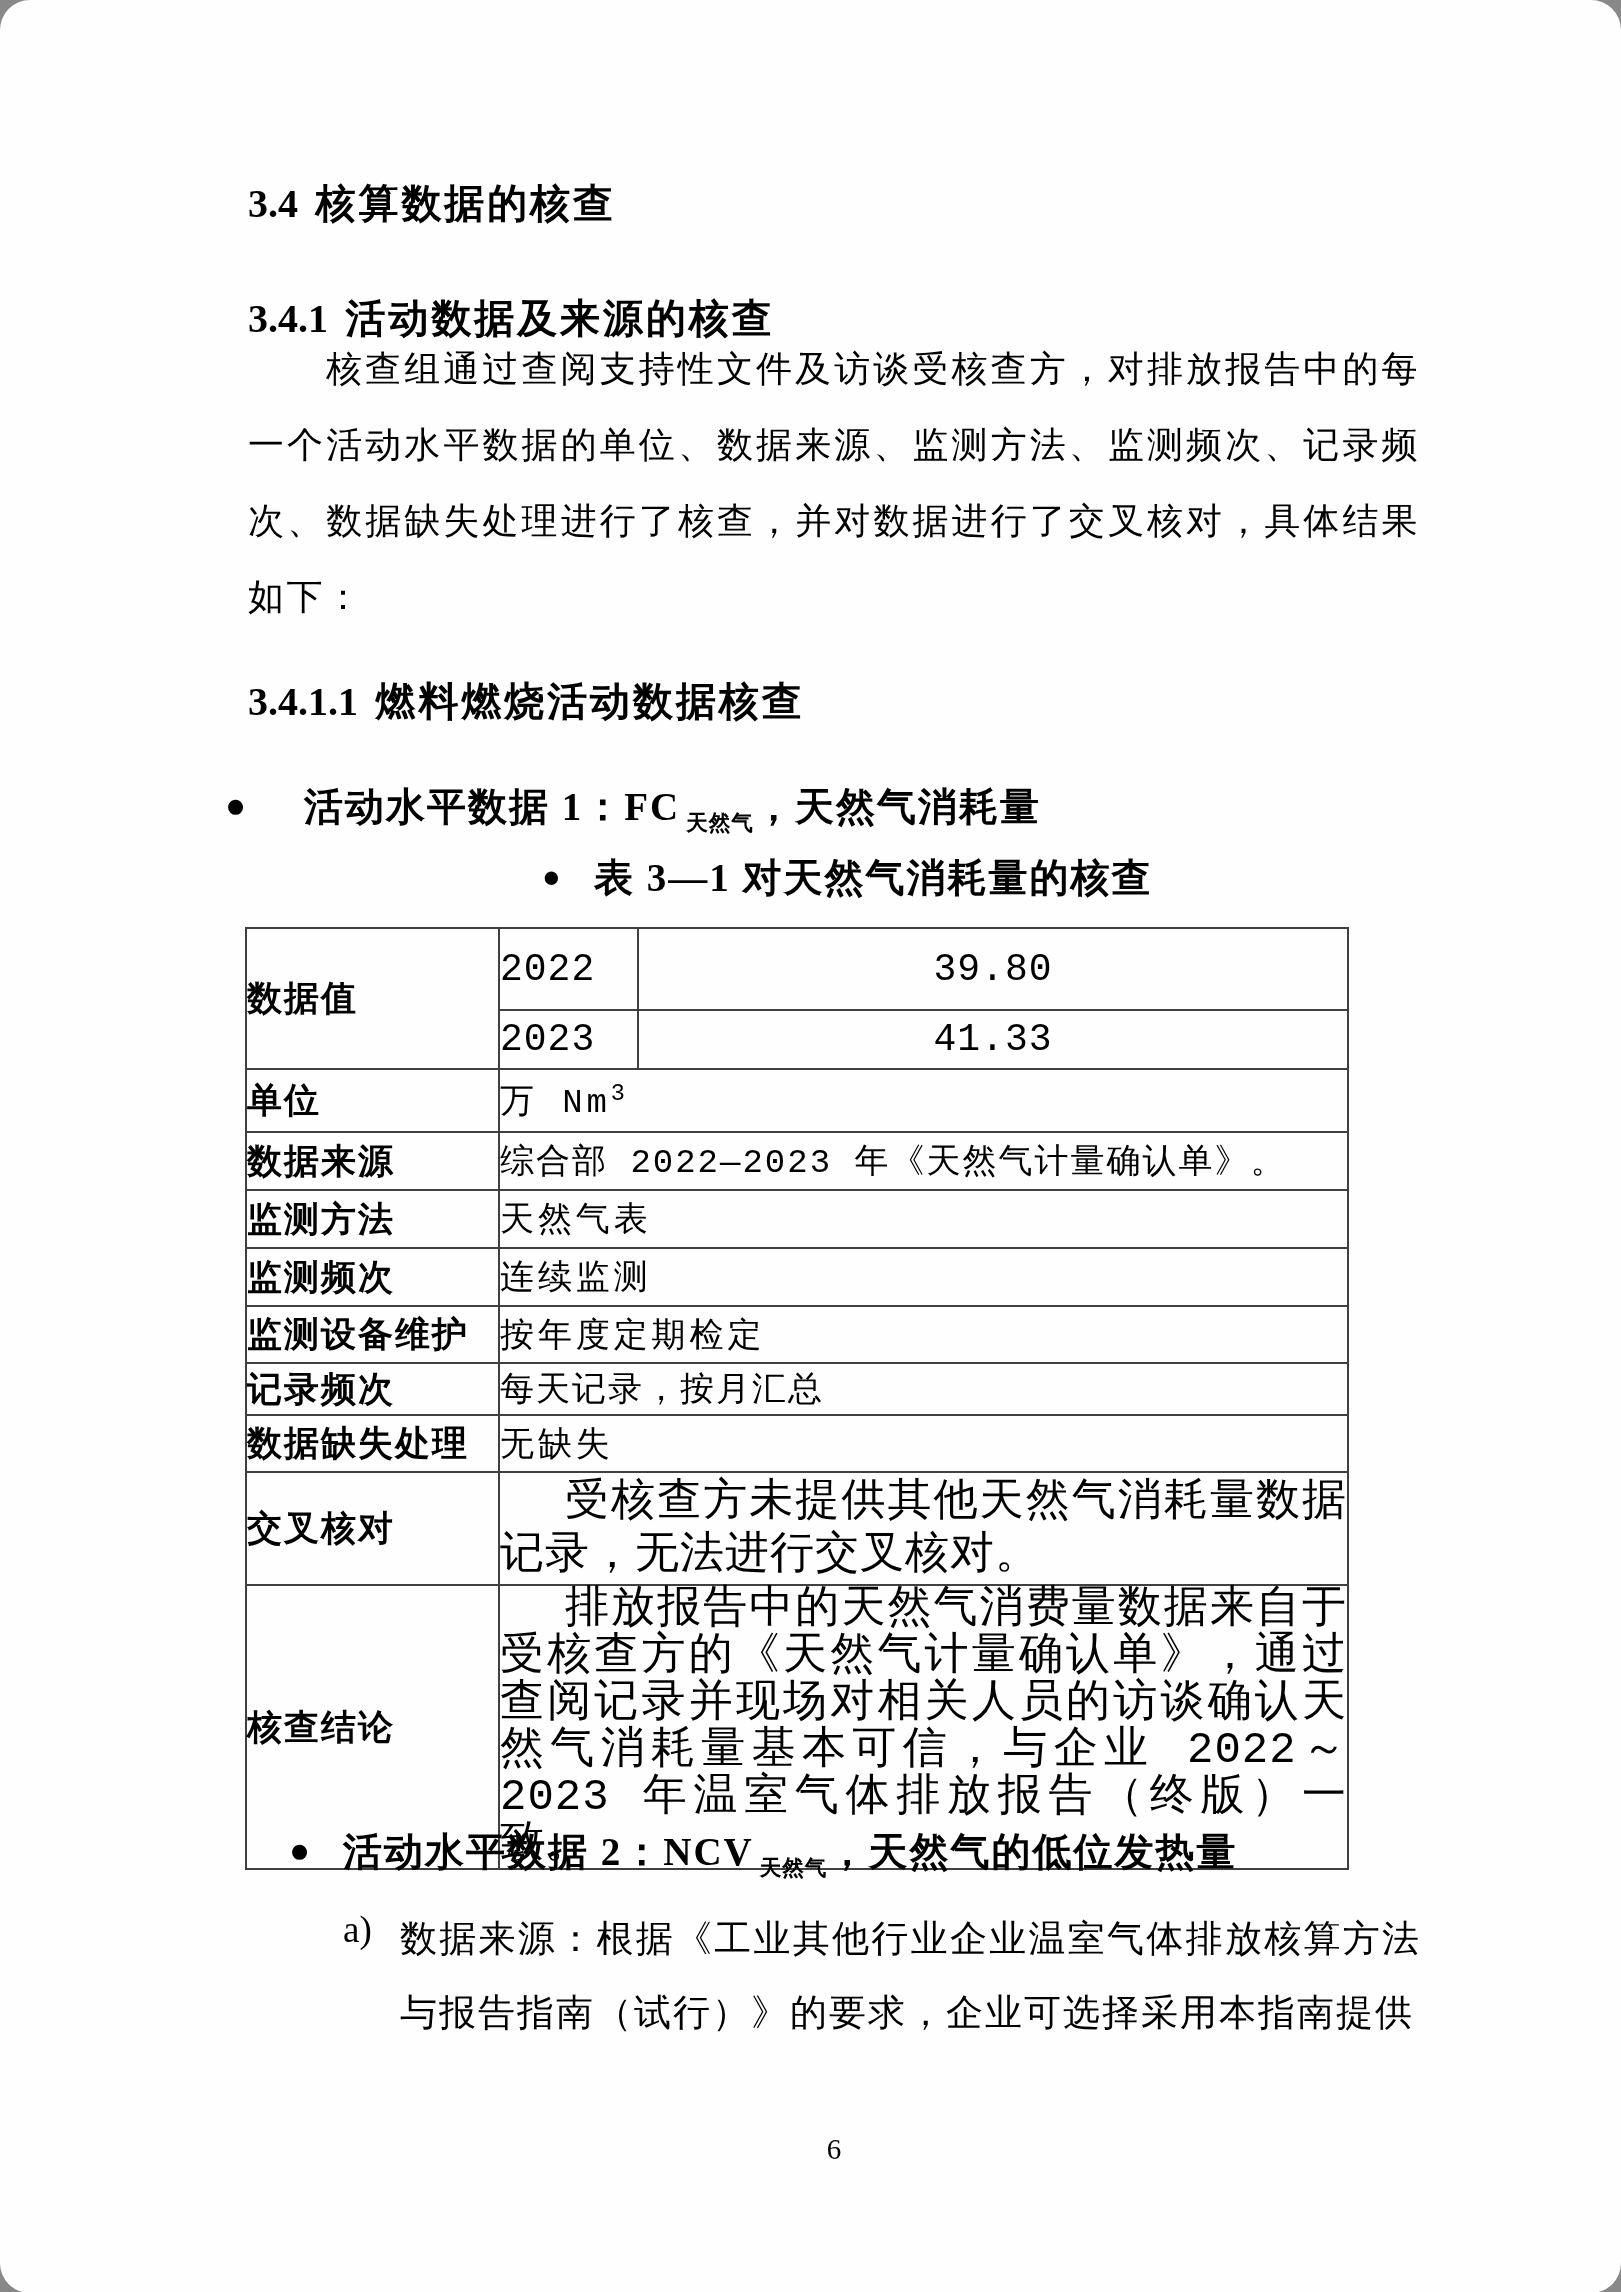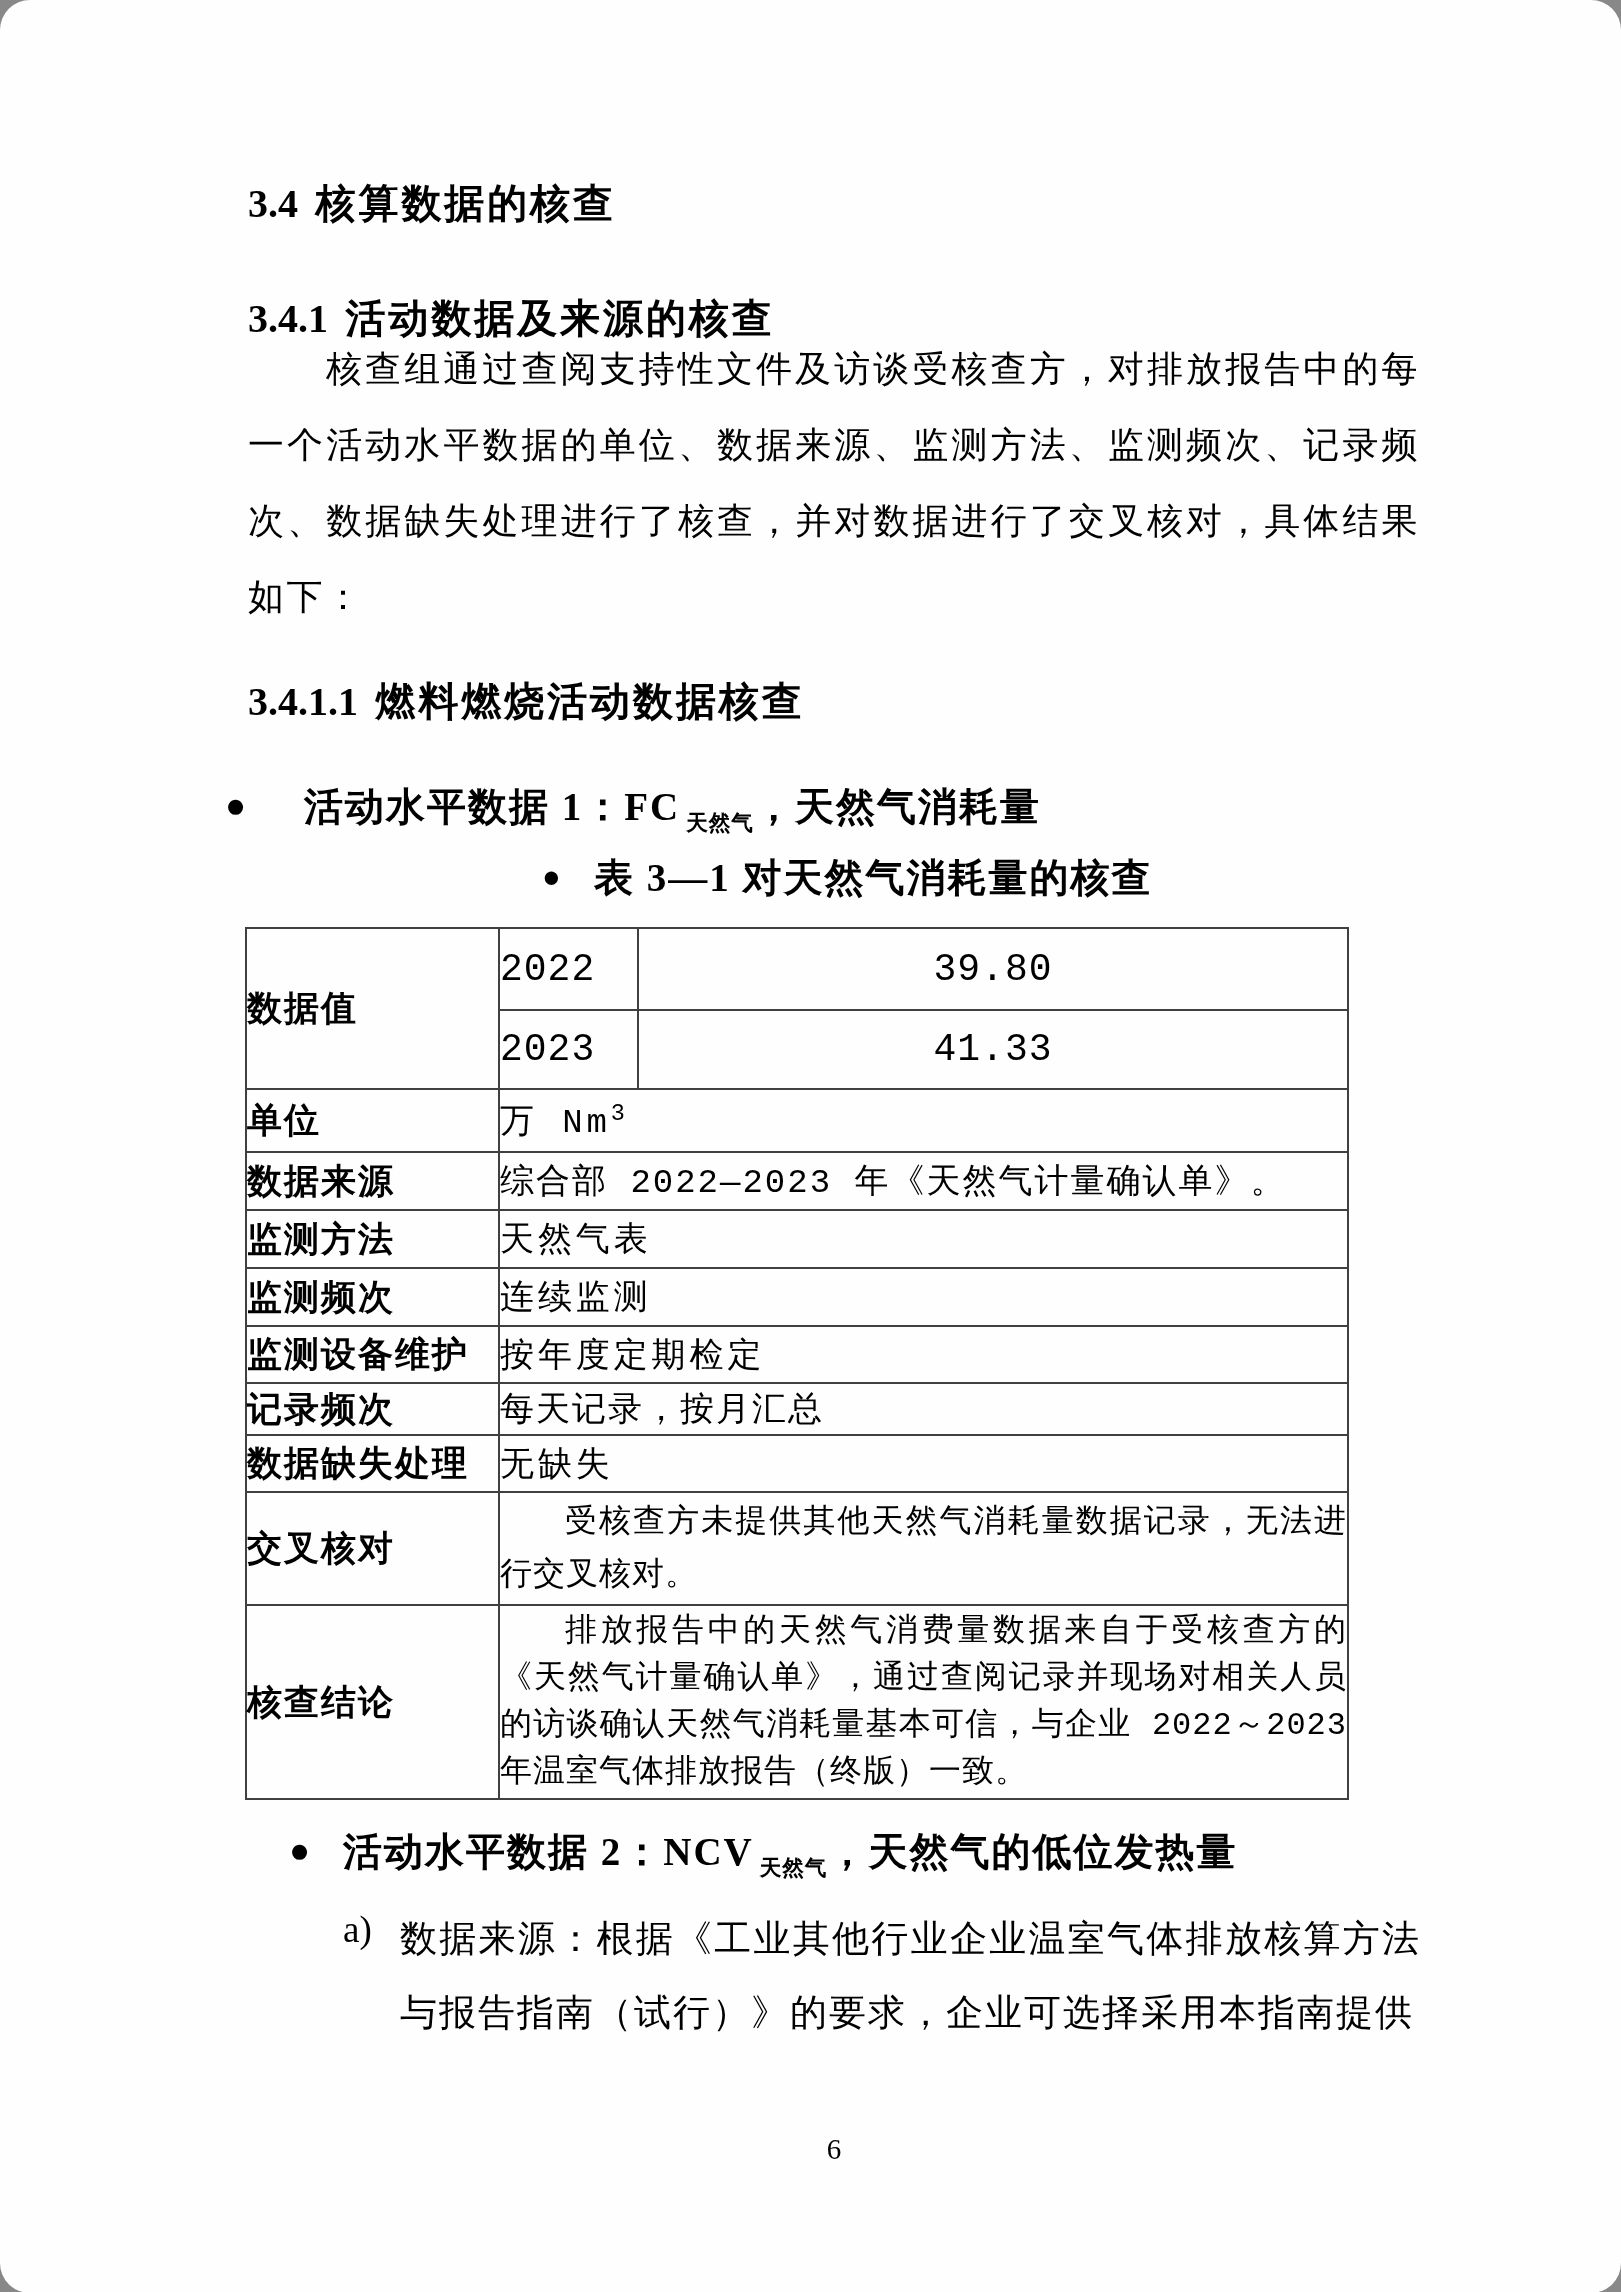--- a/index.html
+++ b/index.html
@@ -67,21 +67,21 @@
   td.yr{
     font-size:38px;letter-spacing:1px;padding-left:20.6px;
   }
   td.val{
     font-size:38px;letter-spacing:1px;padding-left:20.6px;text-align:center;
   }
   td.cjkval{
     font-size:34px;letter-spacing:3.9px;padding-left:20.6px;
   }
   td.longval{
-    font-size:32px;letter-spacing:1px;
+    font-size:44px;letter-spacing:1px;
     padding:5.9px 15.7px 5.9px 13.7px;
     text-align:justify;text-indent:65px;
     vertical-align:middle;
   }
   td.cross{line-height:53px;}
   td.concl{line-height:47px;}
   sup.u3{font-size:23.5px;vertical-align:super;line-height:0;}
 
   .item-a-marker{
     position:absolute;left:343px;top:1904px;
@@ -131,21 +131,21 @@
         <col style="width:253px">
         <col style="width:139px">
         <col style="width:710px">
       </colgroup>
     <tbody>
         <tr style="height:82px;">
       <td class="lbl" rowspan="2">数据值</td>
       <td class="yr">2022</td>
       <td class="val">39.80</td>
     </tr>
-    <tr style="height:79px;">
+    <tr style="height:59px;">
       <td class="yr">2023</td>
       <td class="val">41.33</td>
     </tr>
     <tr style="height:63px;">
       <td class="lbl">单位</td>
       <td class="cjkval" colspan="2"><span>万 Nm</span><sup class="u3">3</sup></td>
     </tr>
     <tr style="height:58px;">
       <td class="lbl">数据来源</td>
       <td class="cjkval" colspan="2" style="letter-spacing:2px;">综合部 2022—2023 年《天然气计量确认单》。</td>

